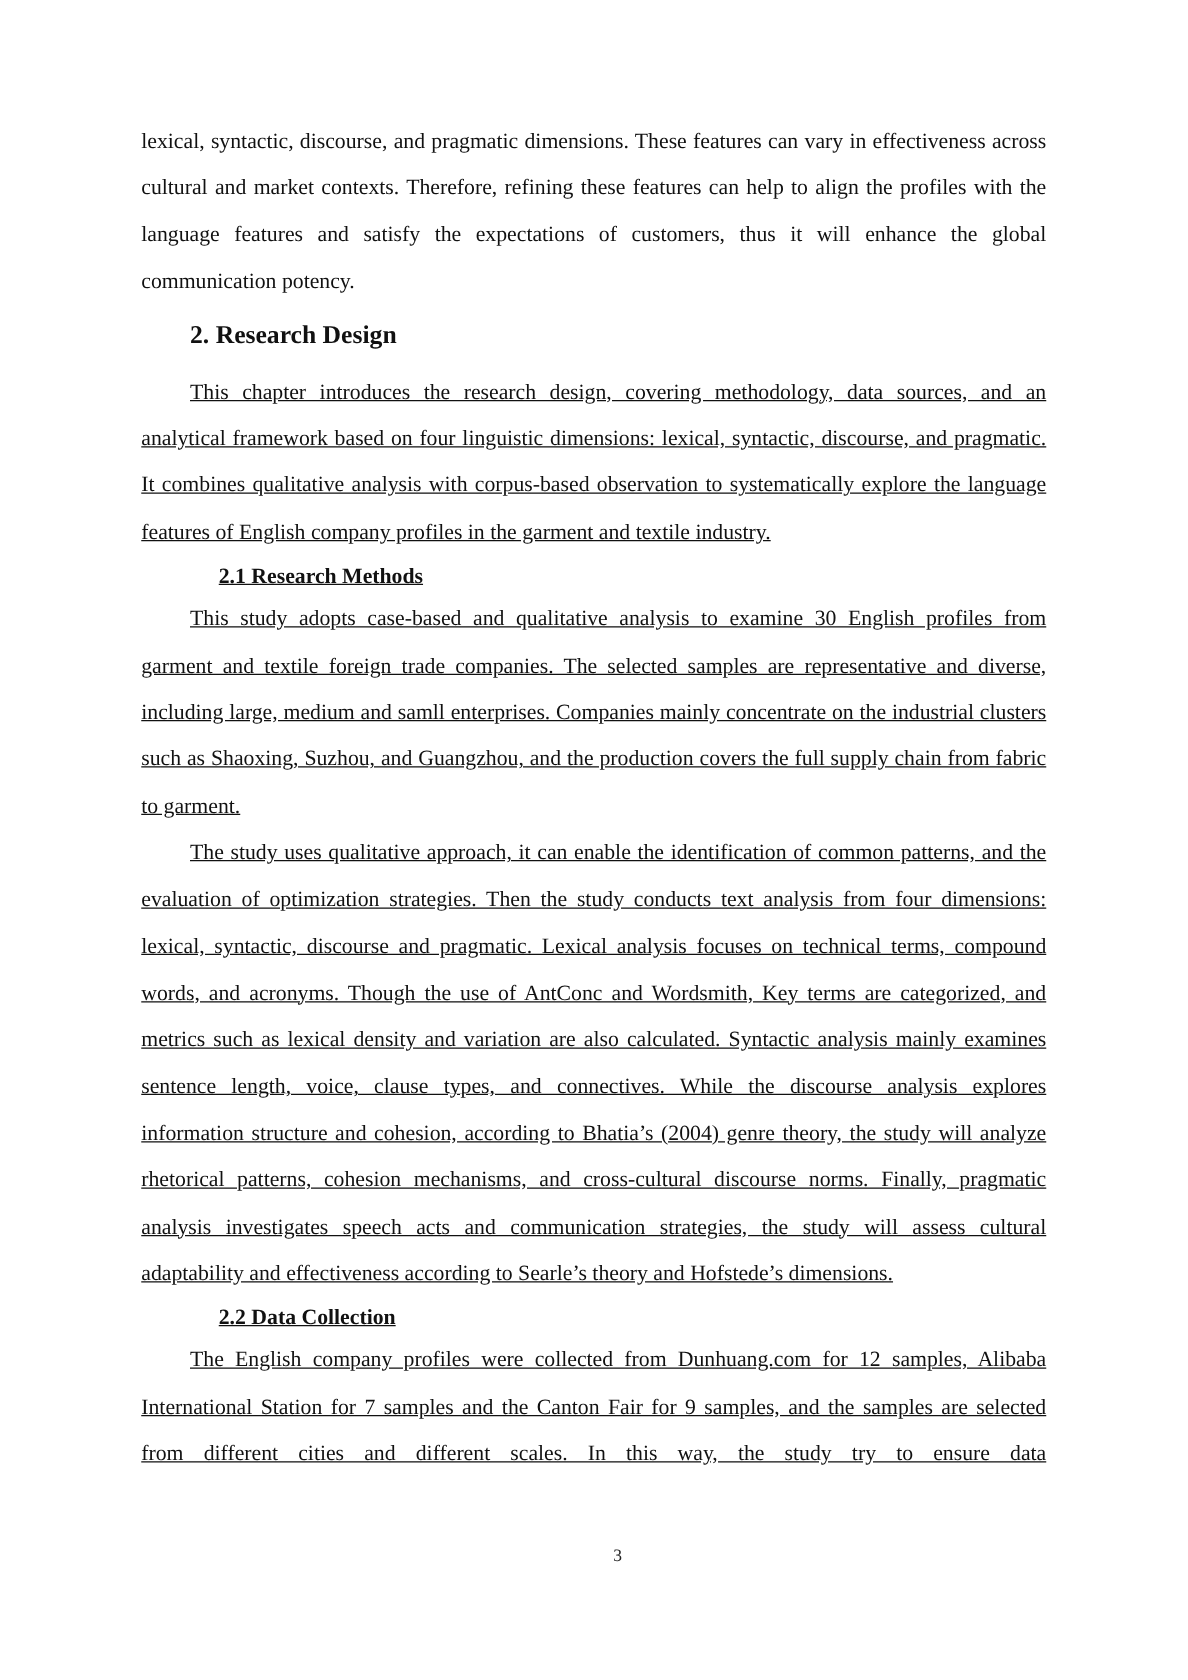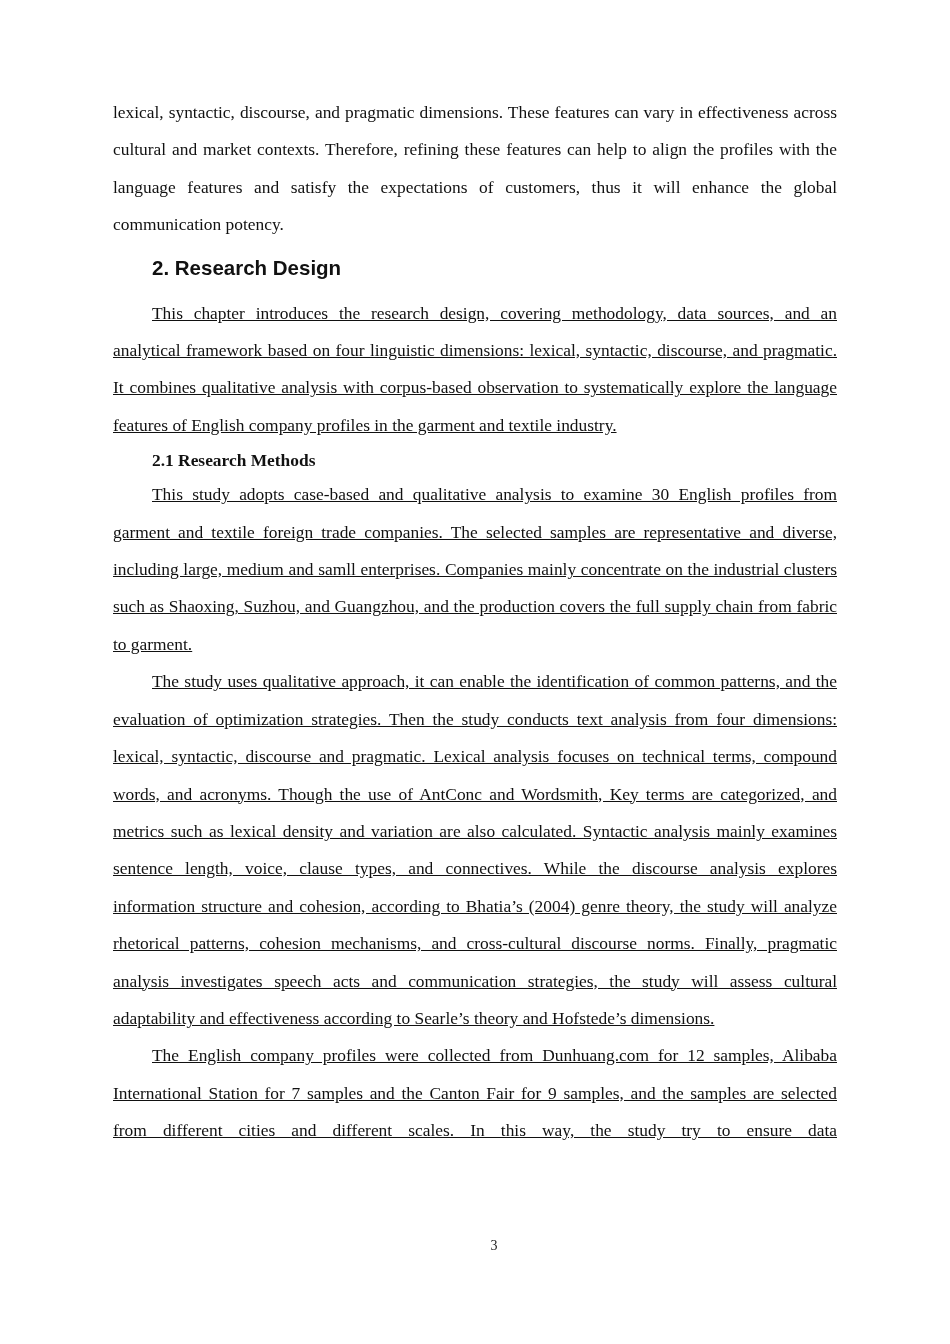--- a/index.html
+++ b/index.html
@@ -7,25 +7,25 @@
   .page { position: absolute; left: 0; top: 0; width: 766px; height: 1344px; background: #fff; }
   .content {
     position: absolute; left: 113px; top: 94px; width: 724px;
     font-family: "Liberation Serif", "DejaVu Serif", serif;
     font-size: 17.4px; color: #111; line-height: 37.4px;
   }
   p { margin: 0; text-align: justify; text-align-last: left; }
   p.indent { text-indent: 39px; text-decoration: underline; }
   h2 {
     margin: 9px 0 12px 39px; font-size: 20.5px; font-weight: bold; line-height: 30px;
-    font-family: Liberation Sans, sans-serif; color: #111;
+    font-family: Liberation Serif, serif; color: #111;
   }
   h3 {
-    margin: -2px 0 -2px 39px; font-size: 17.4px; font-weight: bold; line-height: 36px;
-    font-family: "Liberation Serif", "DejaVu Serif", serif; color: #111;
+    margin: -2px 0 -2px 62px; font-size: 17.4px; font-weight: bold; line-height: 36px;
+    font-family: "Liberation Serif", "DejaVu Serif", serif; color: #111; text-decoration: underline;
   }
   .page-number {
     position: absolute; left: 0; width: 988px; top: 1238px; text-align: center;
     font-family: "Liberation Serif", "DejaVu Serif", serif; font-size: 14px; color: #222;
   }
   .last-line-justify { text-align-last: justify; }
 </style>
 </head>
 <body>
 
@@ -33,17 +33,18 @@
   <div class="content">
     <p>lexical, syntactic, discourse, and pragmatic dimensions. These features can vary in effectiveness across cultural and market contexts. Therefore, refining these features can help to align the profiles with the language features and satisfy the expectations of customers, thus it will enhance the global communication potency.</p>
 
     <h2>2. Research Design</h2>
     <p class="indent">This chapter introduces the research design, covering methodology, data sources, and an analytical framework based on four linguistic dimensions: lexical, syntactic, discourse, and pragmatic. It combines qualitative analysis with corpus-based observation to systematically explore the language features of English company profiles in the garment and textile industry.</p>
 
     <h3>2.1 Research Methods</h3>
     <p class="indent">This study adopts case-based and qualitative analysis to examine 30 English profiles from garment and textile foreign trade companies. The selected samples are representative and diverse, including large, medium and samll enterprises. Companies mainly concentrate on the industrial clusters such as Shaoxing, Suzhou, and Guangzhou, and the production covers the full supply chain from fabric to garment.</p>
     <p class="indent">The study uses qualitative approach, it can enable the identification of common patterns, and the evaluation of optimization strategies. Then the study conducts text analysis from four dimensions: lexical, syntactic, discourse and pragmatic. Lexical analysis focuses on technical terms, compound words, and acronyms. Though the use of AntConc and Wordsmith, Key terms are categorized, and metrics such as lexical density and variation are also calculated. Syntactic analysis mainly examines sentence length, voice, clause types, and connectives. While the discourse analysis explores information structure and cohesion, according to Bhatia’s (2004) genre theory, the study will analyze rhetorical patterns, cohesion mechanisms, and cross-cultural discourse norms. Finally, pragmatic analysis investigates speech acts and communication strategies, the study will assess cultural adaptability and effectiveness according to Searle’s theory and Hofstede’s dimensions.</p>
 
+    <h3>2.2 Data Collection</h3>
     <p class="indent last-line-justify">The English company profiles were collected from Dunhuang.com for 12 samples, Alibaba International Station for 7 samples and the Canton Fair for 9 samples, and the samples are selected from different cities and different scales. In this way, the study try to ensure data</p>
   </div>
 
   <div class="page-number">3</div>
 </div>
 
 </body></html>

